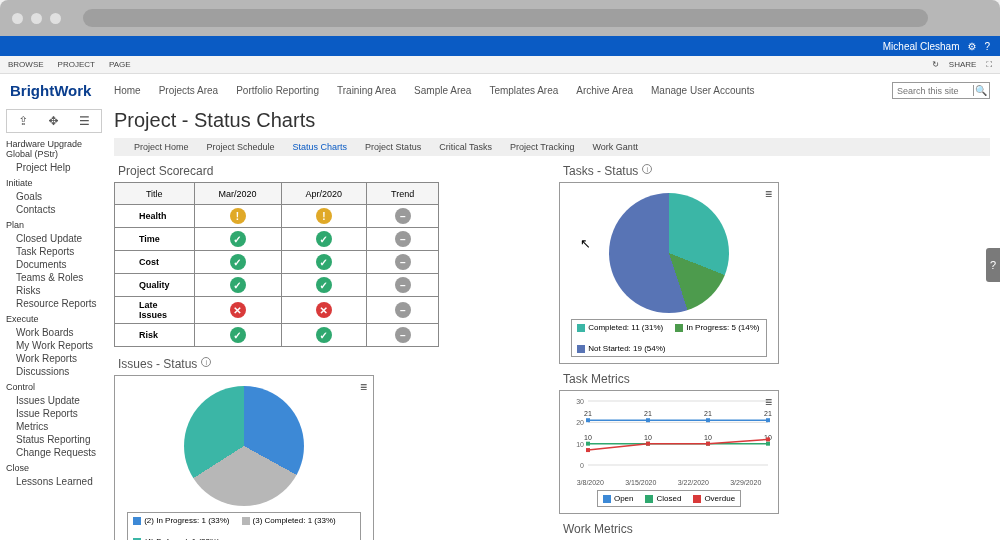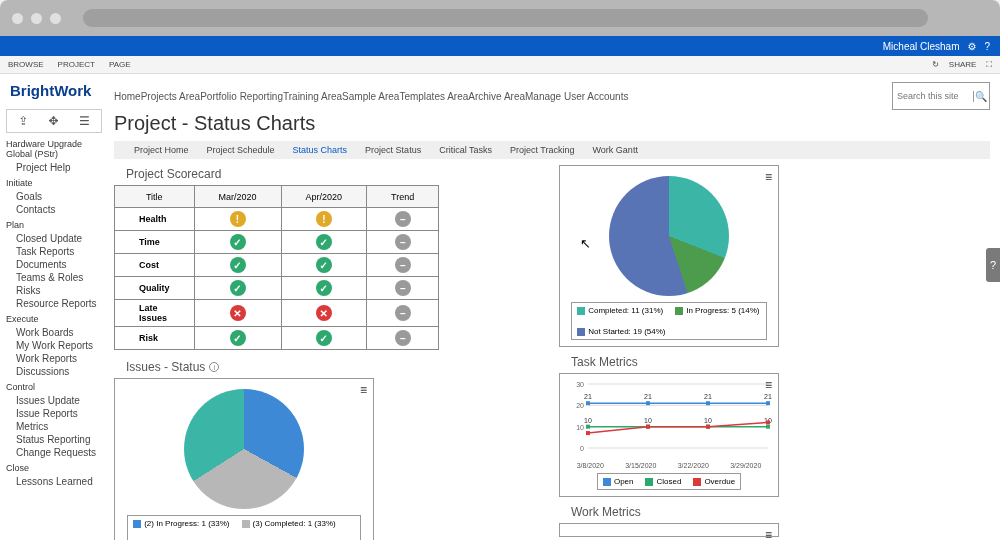--- a/index.html
+++ b/index.html
@@ -20,36 +20,36 @@
 .main { display: flex; height: calc(540px - 36px - 20px - 18px); background: #fff; }
 
 .left-col { width: 108px; padding: 6px 6px; font-size: 9px; color: #333; }
 .logo { font-size: 15px; font-weight: 700; color: #0a3e8e; margin: 2px 0 10px 4px; }
 .toolbox { display:flex; gap:10px; border:1px solid #ccc; padding:4px 6px; margin-bottom:6px; justify-content:space-around; }
 .toolbox span { cursor:pointer; font-size:12px; color:#555; }
 .nav-head { font-size: 9px; color:#333; margin-top:4px; margin-bottom:2px; }
 .nav-item { font-size: 10px; color:#444; padding: 1px 0 1px 10px; cursor:pointer; }
 
 .content { flex:1; padding: 4px 10px 0 6px; overflow:hidden; position:relative; }
-.topnav { display:flex; font-size:10px; color:#555; margin:4px 0 2px; align-items:center; }
+.topnav { display:flex; gap:18px; font-size:10px; color:#555; margin:4px 0 2px; align-items:center; }
 .topnav span { cursor:pointer; }
-.search-wrap { margin-left:auto; display:flex; align-items:center; border:1px solid #999; height:28px; background:#fff; }
+.search-wrap { margin-left:auto; display:flex; align-items:center; border:1px solid #999; height:17px; background:#fff; }
 .search-input { border:none; font-size:9px; width:80px; padding:0 4px; outline:none; }
 .search-btn { width:16px; text-align:center; font-size:10px; cursor:pointer; border-left:1px solid #999; }
 
-.page-title { font-size: 20px; font-weight:300; color:#333; margin: 2px 0 6px; }
+.page-title { font-size: 20px; font-weight:300; color:#333; margin: 10px 0 6px; }
 
 .subtabs { background:#efefef; display:flex; gap:18px; font-size:9px; padding:4px 20px; color:#444; margin-bottom:6px; }
 .subtabs span { cursor:pointer; }
 .subtabs .active { color:#0a5bc4; }
 
 .dash { display:flex; gap:14px; }
 .col { flex:1; }
 
-.section-title { font-size:12px; color:#555; margin:2px 12px 4px; display:flex; align-items:center; gap:4px; }
+.section-title { font-size:12px; color:#555; margin:2px 4px 4px; display:flex; align-items:flex-start; gap:4px; }
 .info-i { display:inline-flex; width:10px; height:10px; border:1px solid #888; border-radius:50%; font-size:7px; align-items:center; justify-content:center; color:#888; }
 
 table.scorecard { border-collapse: collapse; width: 260px; font-size:9px; }
 table.scorecard th, table.scorecard td { border:1px solid #888; padding:3px 24px; text-align:center; height:22px; }
 table.scorecard th { background:#f5f5f5; font-weight:400; }
 table.scorecard td.title { text-align:left; font-weight:600; }
 
 .status-circle { display:inline-flex; width:16px; height:16px; border-radius:50%; align-items:center; justify-content:center; color:#fff; font-size:10px; font-weight:bold; }
 .sc-green { background:#2fa86f; }
 .sc-red { background:#d93a3a; }
@@ -231,20 +231,24 @@
               <div class="leg-row">
                 <span class="leg-item"><span class="leg-sw" style="background:#3d89d6"></span>(2) In Progress: 1 (33%)</span>
                 <span class="leg-item"><span class="leg-sw" style="background:#b7b7b7"></span>(3) Completed: 1 (33%)</span>
                 <span class="leg-item"><span class="leg-sw" style="background:#3bb6a6"></span>(4) Deferred: 1 (33%)</span>
               </div>
             </div>
         </div>
       </div>
 
       <div class="col">
+        <div class="section-title">
+          <span>Tasks - Status</span>
+            <span class="info-i">i</span>
+        </div>
         <div class="chart-box" style="width:220px">
           <span class="hamburger">≡</span>
           <div class="pie" id="tasks-pie" style="background: conic-gradient(rgb(59, 182, 166) 0%, rgb(59, 182, 166) 31%, rgb(77, 155, 77) 31%, rgb(77, 155, 77) 45%, rgb(88, 116, 181) 45%, rgb(88, 116, 181) 99%);"></div>
           <div class="legend" id="tasks-legend">
               <div class="leg-row">
                 <span class="leg-item"><span class="leg-sw" style="background:#3bb6a6"></span>Completed: 11 (31%)</span>
                 <span class="leg-item"><span class="leg-sw" style="background:#4d9b4d"></span>In Progress: 5 (14%)</span>
                 <span class="leg-item"><span class="leg-sw" style="background:#5874b5"></span>Not Started: 19 (54%)</span>
               </div>
             </div>

